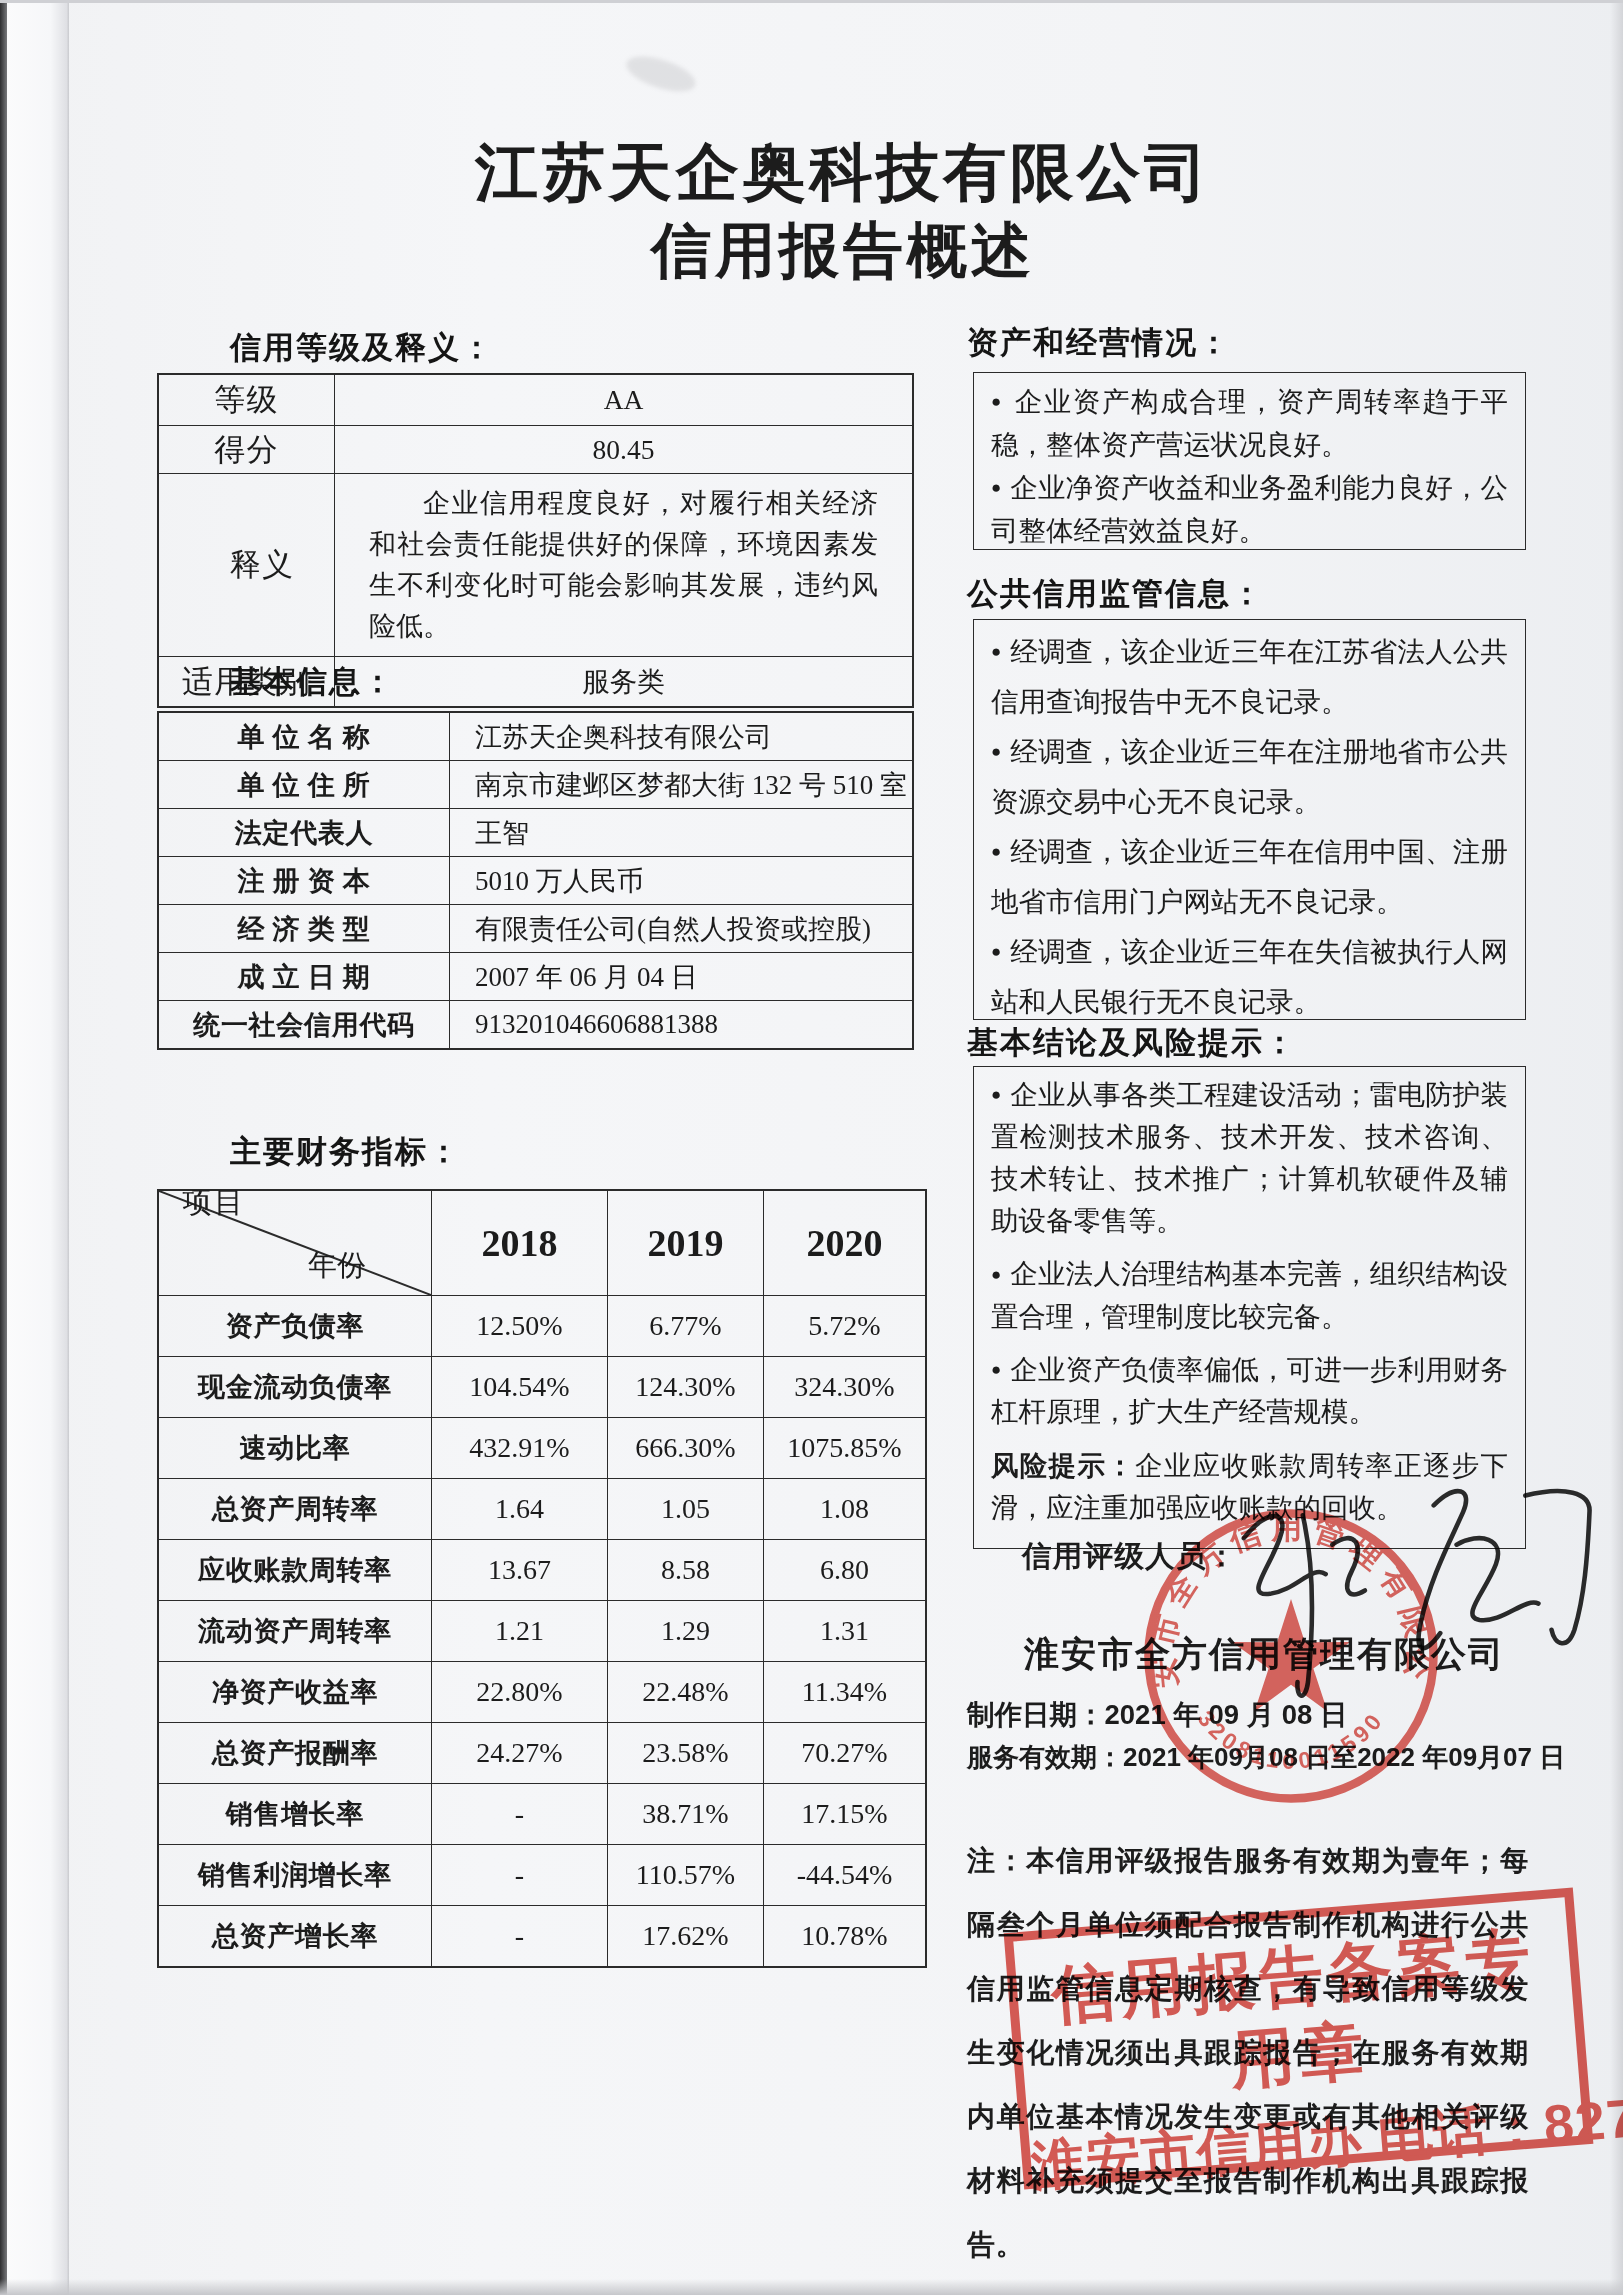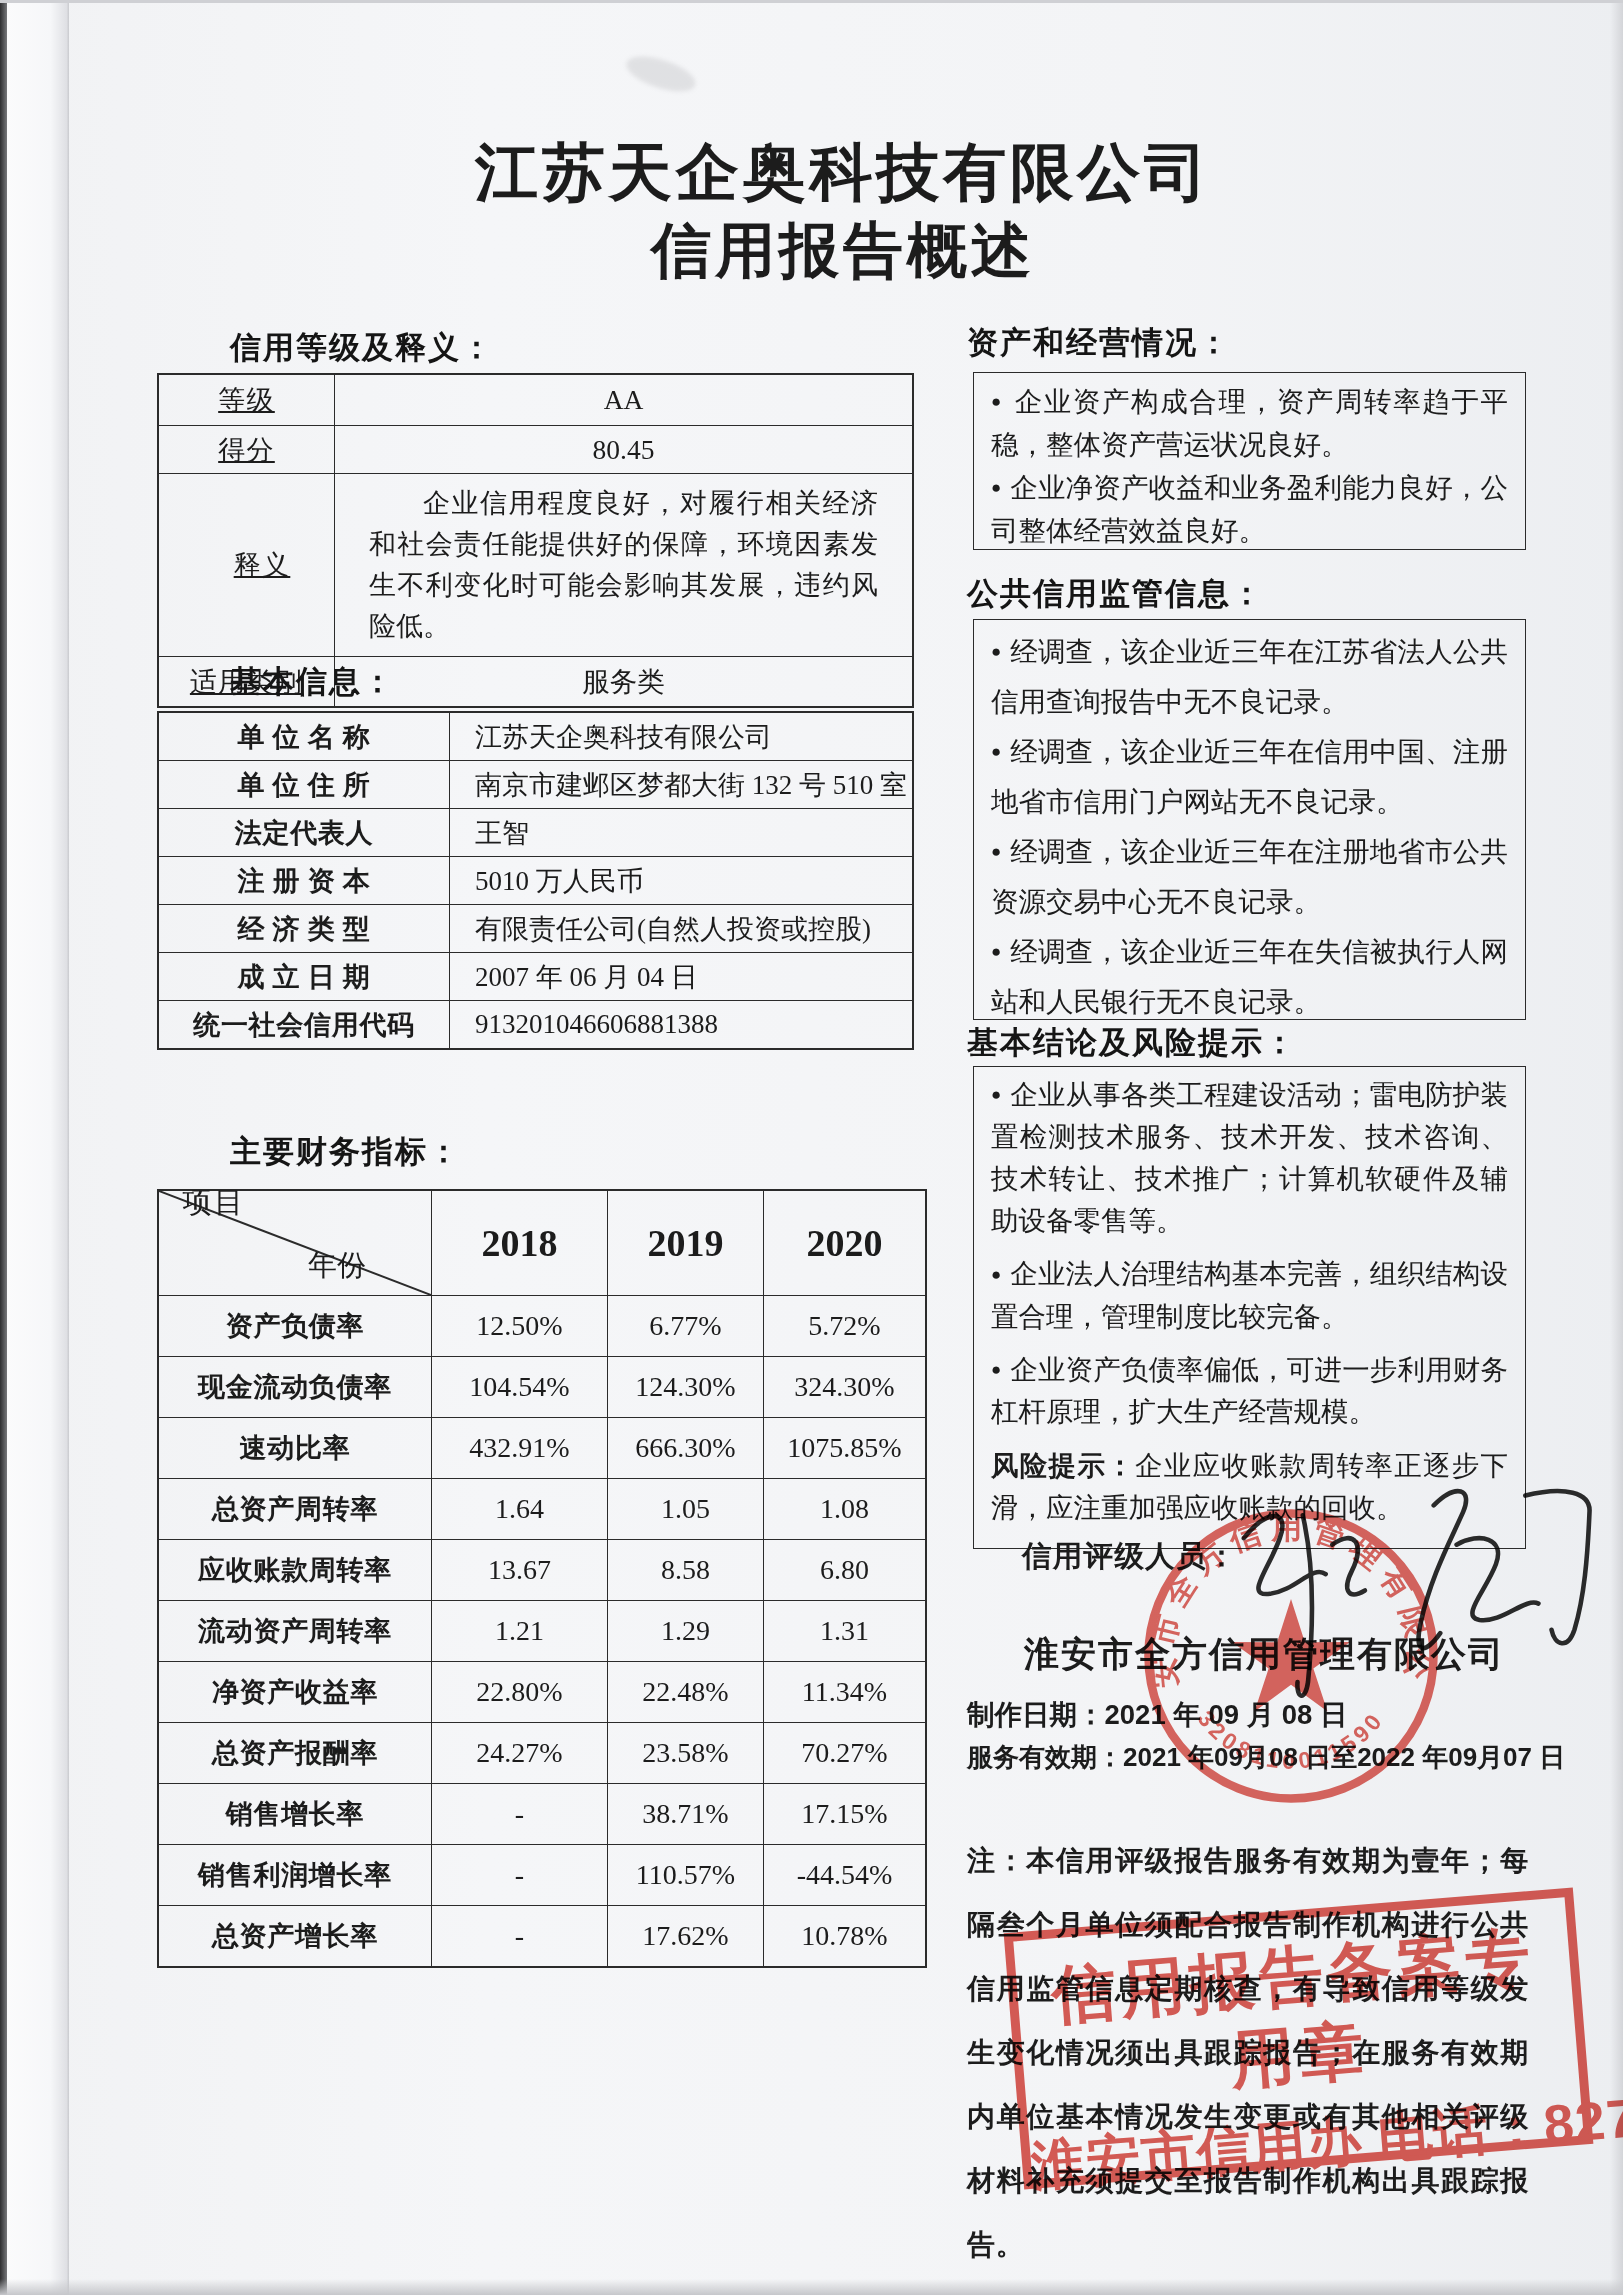--- a/index.html
+++ b/index.html
@@ -22,21 +22,21 @@
 
   .h2{position:absolute;font-family:"Liberation Sans","DejaVu Sans",sans-serif;font-weight:900;font-size:31px;letter-spacing:2px;color:#151515;}
 
   table{border-collapse:collapse;table-layout:fixed;}
   .tbl{position:absolute;background:transparent;}
   .tbl td,.tbl th{border:1.6px solid #2b2b2b;vertical-align:middle;}
   .tbl{border:2.1px solid #2b2b2b;}
 
   
   .t-rating{left:157px;top:373px;width:757px;}
-  .t-rating td.lab{width:173px;text-align:center;font-size:27px;letter-spacing:1.3px;text-decoration:underline;}
+  .t-rating td.lab{width:173px;text-align:center;font-size:31px;letter-spacing:1.3px;}
   .t-rating td.val{text-align:center;font-size:27.5px;}
   .t-rating td.expl{text-align:justify;font-size:27px;line-height:41px;padding:9.2px 34px;text-indent:2em;}
 
   
   .t-basic{left:157px;top:711px;width:757px;}
   .t-basic td{height:45px;font-size:27px;}
   .t-basic td.lab{width:288px;text-align:center;font-weight:700;letter-spacing:0.7px;}
   .t-basic td.val{padding-left:25px;}
 
   
@@ -240,22 +240,22 @@
 
   <div class="h2" style="left:967px;top:322px;">资产和经营情况：</div>
   <div class="box b1">
     <p class="bullet">企业资产构成合理，资产周转率趋于平稳，整体资产营运状况良好。</p>
     <p class="bullet">企业净资产收益和业务盈利能力良好，公司整体经营效益良好。</p>
   </div>
 
   <div class="h2" style="left:967px;top:573px;">公共信用监管信息：</div>
   <div class="box b2">
     <p class="bullet">经调查，该企业近三年在江苏省法人公共信用查询报告中无不良记录。</p>
+    <p class="bullet">经调查，该企业近三年在注册地省市公共资源交易中心无不良记录。</p>
     <p class="bullet">经调查，该企业近三年在信用中国、注册地省市信用门户网站无不良记录。</p>
-    <p class="bullet">经调查，该企业近三年在注册地省市公共资源交易中心无不良记录。</p>
     <p class="bullet">经调查，该企业近三年在失信被执行人网站和人民银行无不良记录。</p>
   </div>
 
   <div class="h2" style="left:967px;top:1022px;">基本结论及风险提示：</div>
   <div class="box b3">
     <p class="bullet">企业从事各类工程建设活动；雷电防护装置检测技术服务、技术开发、技术咨询、技术转让、技术推广；计算机软硬件及辅助设备零售等。</p>
     <p class="bullet">企业法人治理结构基本完善，组织结构设置合理，管理制度比较完备。</p>
     <p class="bullet">企业资产负债率偏低，可进一步利用财务杠杆原理，扩大生产经营规模。</p>
     <p class="risk"><b>风险提示：</b><span>企业应收账款周转率正逐步下滑，应注重加强应收账款的回收。</span></p>
   </div>

